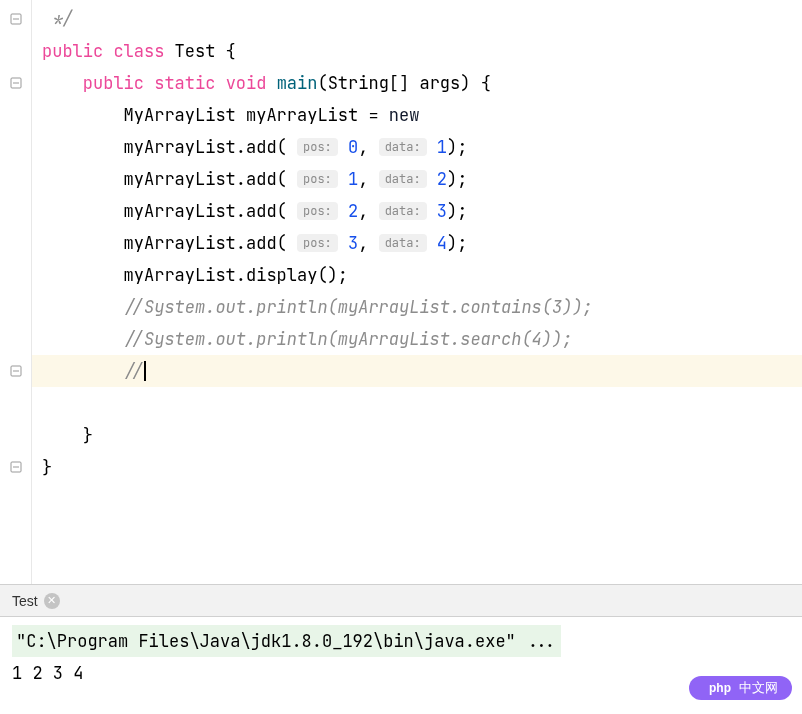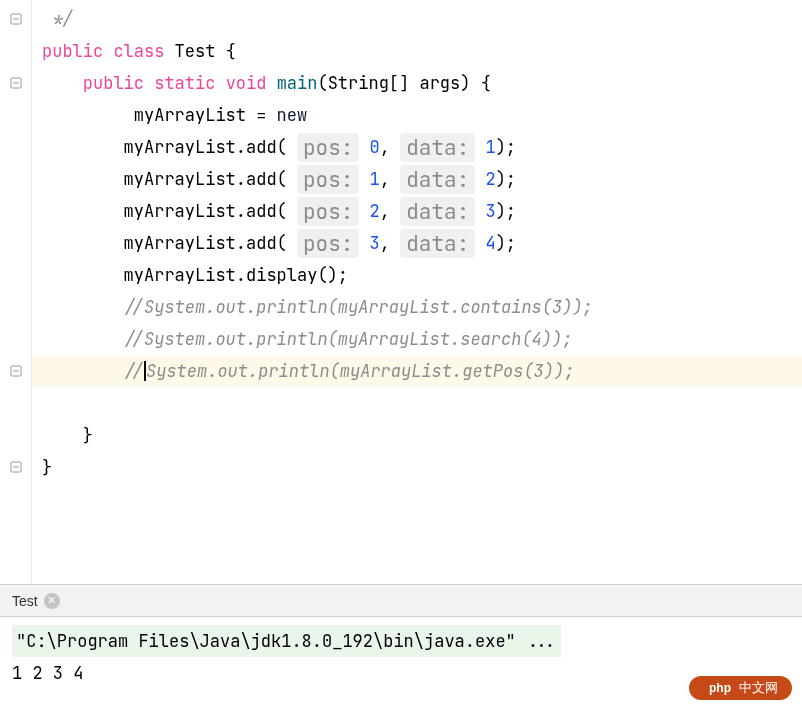--- a/index.html
+++ b/index.html
@@ -56,21 +56,21 @@
     .kw { color: #ec4899; font-weight: normal; }
     .kw-new { color: #0f172a; }
     .type { color: #000000; }
     .method-decl { color: #00627a; }
     .comment { color: #8c8c8c; font-style: italic; }
     .hint {
       background: #f0f0f0;
       color: #8c8c8c;
       border-radius: 4px;
       padding: 1px 6px;
-      font-size: 21px;
+      font-size: 12px;
       font-style: normal;
     }
     .num { color: #1750eb; }
     .caret {
       border-left: 2px solid #000000;
       height: 20px;
       display: inline-block;
       vertical-align: middle;
     }
 
@@ -119,21 +119,21 @@
       padding: 0 4px;
       display: inline-block;
     }
     .console-out {
       white-space: pre;
     }
     .watermark {
       position: absolute;
       right: 10px;
       bottom: 14px;
-      background: #c2410c;
+      background: #8b5cf6;
       color: #ffffff;
       font-family: sans-serif;
       font-size: 13px;
       padding: 3px 14px 3px 20px;
       border-radius: 12px;
       display: flex;
       align-items: center;
       gap: 4px;
       opacity: 0.95;
     }
@@ -189,37 +189,37 @@
     <div class="gutter-icon"></div>
   </div>
 
   <div class="code-area">
     <div class="code-line"><span class="comment"> */</span></div>
 
     <div class="code-line"><span class="kw">public</span><span> </span><span class="kw">class</span><span> </span><span class="type">Test</span><span> {</span></div>
 
     <div class="code-line"><span>    </span><span class="kw">public</span><span> </span><span class="kw">static</span><span> </span><span class="kw">void</span><span> </span><span class="method-decl">main</span><span>(String[] args) {</span></div>
 
-    <div class="code-line"><span>        </span><span> myArrayList = </span><span class="kw-new">new</span></div>
+    <div class="code-line"><span>        </span><span>MyArrayList</span><span> myArrayList = </span><span class="kw-new">new</span></div>
 
     <div class="code-line"><span>        </span><span>myArrayList.add( </span><span class="hint">pos:</span><span class="num"> 0</span><span>, </span><span class="hint">data:</span><span class="num"> 1</span><span>);</span></div>
 
     <div class="code-line"><span>        </span><span>myArrayList.add( </span><span class="hint">pos:</span><span class="num"> 1</span><span>, </span><span class="hint">data:</span><span class="num"> 2</span><span>);</span></div>
 
     <div class="code-line"><span>        </span><span>myArrayList.add( </span><span class="hint">pos:</span><span class="num"> 2</span><span>, </span><span class="hint">data:</span><span class="num"> 3</span><span>);</span></div>
 
     <div class="code-line"><span>        </span><span>myArrayList.add( </span><span class="hint">pos:</span><span class="num"> 3</span><span>, </span><span class="hint">data:</span><span class="num"> 4</span><span>);</span></div>
 
     <div class="code-line"><span>        </span><span>myArrayList.display();</span></div>
 
     <div class="code-line"><span>        </span><span class="comment">//System.out.println(myArrayList.contains(3));</span></div>
 
     <div class="code-line"><span>        </span><span class="comment">//System.out.println(myArrayList.search(4));</span></div>
 
-    <div class="code-line highlighted"><span>        </span><span class="comment">//</span><span class="caret"></span><span class="comment">System.out.println(myArrayList.getPos(3));</span></div>
+    <div class="code-line highlighted"><span>        </span><span class="comment">//</span><span class="caret"></span></div>
 
     <div class="code-line"></div>
 
     <div class="code-line"><span>    </span><span>}</span></div>
 
     <div class="code-line"><span>}</span></div>
   </div>
 </div>
 
 <div class="run-panel">

